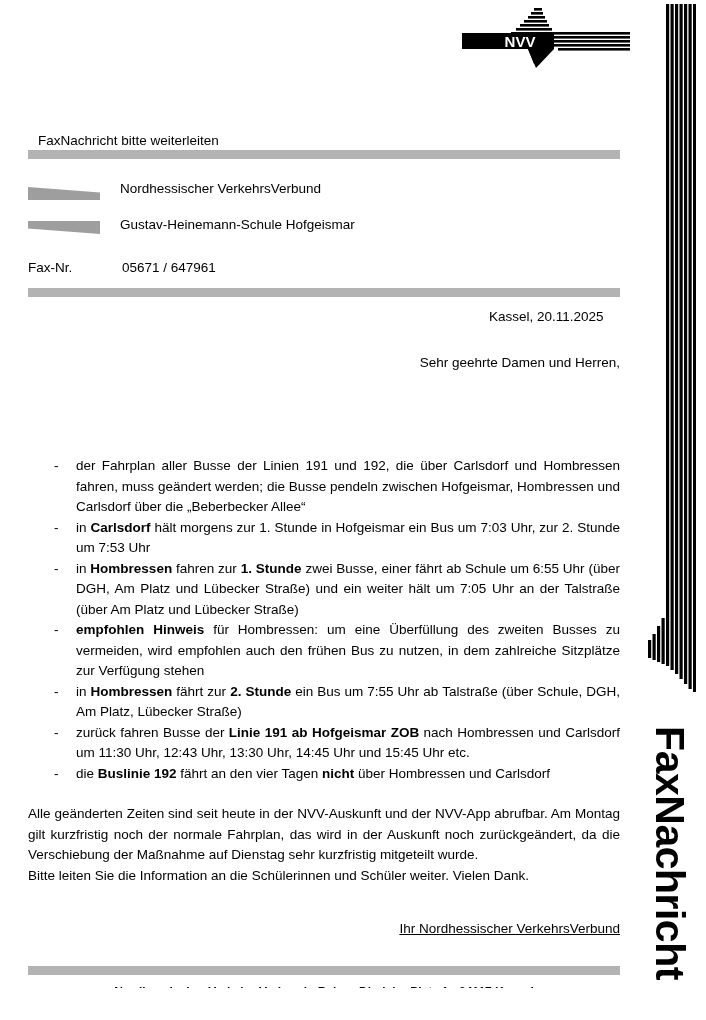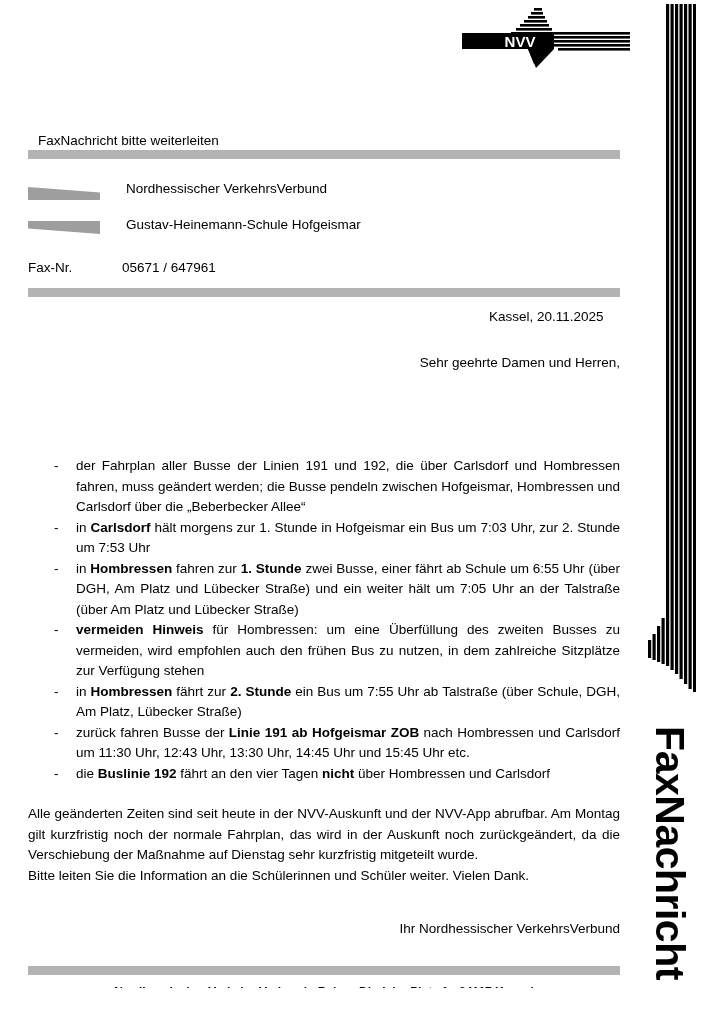--- a/index.html
+++ b/index.html
@@ -90,21 +90,20 @@
     width: 72px;
     height: 15px;
   }
   .addr-arrow svg { display: block; }
   .addr-label {
     position: absolute;
     left: 92px;
     top: 0;
     font-size: 13.5px;
     white-space: nowrap;
-    margin-left: 6px;
   }
   #addr-from { top: 181px; }
   #addr-to   { top: 217px; }
 
   #faxnr-label  { left: 28px;  top: 259px; }
   #faxnr-value  { left: 122px; top: 259px; }
   #pagecount    { left: 417px; top: 259px; }
   #place-date   { left: 489px; top: 308px; }
 
   
@@ -113,21 +112,21 @@
     left: 28px;
     width: 592px;
     font-size: 13.5px;
     line-height: 1.52;
     text-align: justify;
   }
   .para.nojust { text-align: right; }
   #salutation  { top: 353px; }
   #intro       { top: 391px; }
   #closing     { top: 804px; }
-  #signoff     { top: 919px; }
+  #signoff     { top: 919px; text-decoration: underline; }
 
   
   #bullet-list {
     position: absolute;
     left: 54px;
     top: 456px;
     width: 566px;
     font-size: 13.5px;
     line-height: 1.52;
   }
@@ -235,21 +234,21 @@
 
   <div class="hdr-line" id="place-date">Kassel, 20.11.2025</div>
 
   <div class="para nojust" id="salutation">Sehr geehrte Damen und Herren,</div>
 
 
   <div id="bullet-list">
       <div class="bullet-item"><span class="dash">-</span><span>der Fahrplan aller Busse der Linien 191 und 192, die über Carlsdorf und Hombressen fahren, muss geändert werden; die Busse pendeln zwischen Hofgeismar, Hombressen und Carlsdorf über die „Beberbecker Allee“</span></div>
       <div class="bullet-item"><span class="dash">-</span><span>in <b>Carlsdorf</b> hält morgens zur 1. Stunde in Hofgeismar ein Bus um 7:03 Uhr, zur 2. Stunde um 7:53 Uhr</span></div>
       <div class="bullet-item"><span class="dash">-</span><span>in <b>Hombressen</b> fahren zur <b>1. Stunde</b> zwei Busse, einer fährt ab Schule um 6:55 Uhr (über DGH, Am Platz und Lübecker Straße) und ein weiter hält um 7:05 Uhr an der Talstraße (über Am Platz und Lübecker Straße)</span></div>
-      <div class="bullet-item"><span class="dash">-</span><span><b>vermeiden Hinweis</b> für Hombressen: um eine Überfüllung des zweiten Busses zu vermeiden, wird empfohlen auch den frühen Bus zu nutzen, in dem zahlreiche Sitzplätze zur Verfügung stehen</span></div>
+      <div class="bullet-item"><span class="dash">-</span><span><b>empfohlen Hinweis</b> für Hombressen: um eine Überfüllung des zweiten Busses zu vermeiden, wird empfohlen auch den frühen Bus zu nutzen, in dem zahlreiche Sitzplätze zur Verfügung stehen</span></div>
       <div class="bullet-item"><span class="dash">-</span><span>in <b>Hombressen</b> fährt zur <b>2. Stunde</b> ein Bus um 7:55 Uhr ab Talstraße (über Schule, DGH, Am Platz, Lübecker Straße)</span></div>
       <div class="bullet-item"><span class="dash">-</span><span>zurück fahren Busse der <b>Linie 191 ab Hofgeismar ZOB</b> nach Hombressen und Carlsdorf um 11:30 Uhr, 12:43 Uhr, 13:30 Uhr, 14:45 Uhr und 15:45 Uhr etc.</span></div>
       <div class="bullet-item"><span class="dash">-</span><span>die <b>Buslinie 192</b> fährt an den vier Tagen <b>nicht</b> über Hombressen und Carlsdorf</span></div>
     </div>
 
   <div class="para" id="closing">
     <span>Alle geänderten Zeiten sind seit heute in der NVV-Auskunft und der NVV-App abrufbar. Am Montag gilt kurzfristig noch der normale Fahrplan, das wird in der Auskunft noch zurückgeändert, da die Verschiebung der Maßnahme auf Dienstag sehr kurzfristig mitgeteilt wurde.</span><br>
     <span>Bitte leiten Sie die Information an die Schülerinnen und Schüler weiter. Vielen Dank.</span>
   </div>
 

